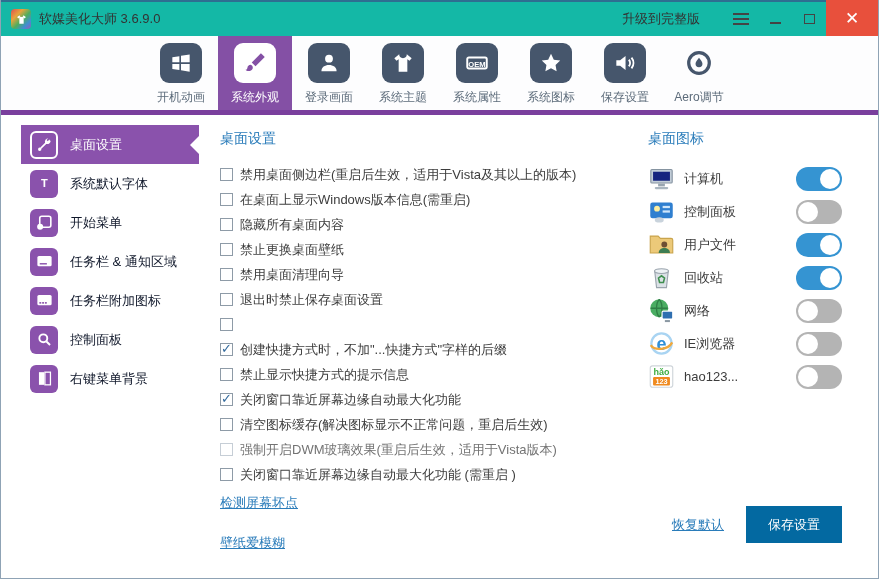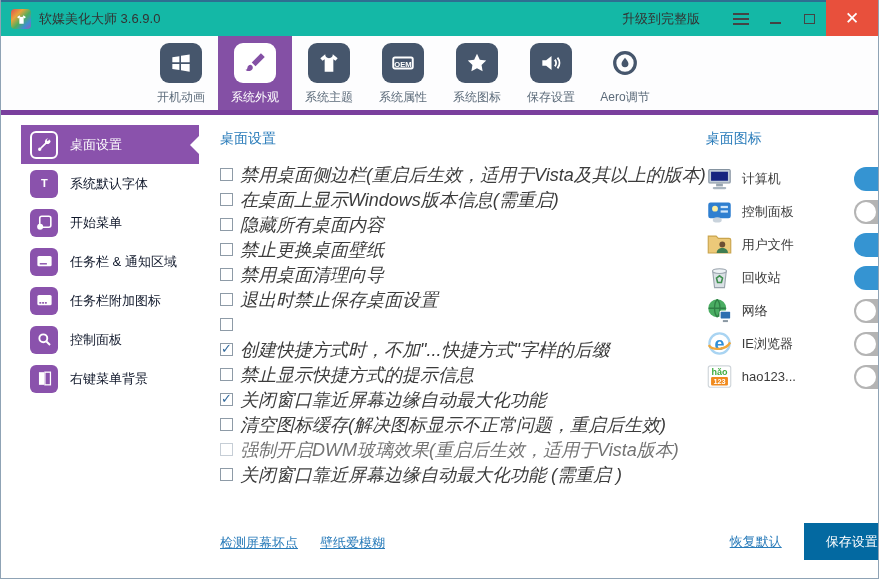--- a/index.html
+++ b/index.html
@@ -47,37 +47,37 @@
   .sb-item.active .sb-icon { background:transparent; border:2px solid #fff; }
   .sb-item.active::after { content:""; position:absolute; right:0; top:50%; transform:translateY(-50%);
     border-top:9px solid transparent; border-bottom:9px solid transparent; border-right:9px solid #fff; }
 
   
   .main-panel { flex:1; display:flex; flex-direction:column; padding:15px 0 0 1px; }
   .panel-heading { font-size:14px; color:#2a7cba; margin-bottom:14px; }
   .cb-row { display:flex; align-items:center; height:25px; gap:7px; cursor:pointer; }
   .cb { width:13px; height:13px; background:#fff; border:1px solid #8e9ba7; flex:0 0 13px; position:relative; }
   .cb-row.checked .cb::after { content:"✓"; position:absolute; left:0px; top:-3px; font-size:13px; font-weight:bold; color:#31699c; }
-  .cb-label { font-size:18px; color:#3c3c3c; white-space:nowrap;font-style:italic; }
+  .cb-label { font-size:13px; color:#3c3c3c; white-space:nowrap; }
   .cb-row.disabled .cb-label { color:#737373; }
   .cb-row.disabled .cb { border-color:#c6ced6; }
-  .main-links { margin-top:auto; padding-bottom:26px; display:flex; gap:22px; }
+  .main-links { margin-top:auto; padding-bottom:26px; display:flex; gap:22px;flex-direction:column; }
   .text-link { font-size:13px; color:#2a7cba; text-decoration:underline; cursor:pointer; white-space:nowrap; }
 
   
   .right-panel { width:230px; flex:0 0 230px; display:flex; flex-direction:column; padding:15px 36px 0 0; }
   .ic-row { display:flex; align-items:center; height:33px; gap:9px; }
   .ic-glyph { width:27px; height:27px; flex:0 0 27px; display:flex; align-items:center; justify-content:center; }
   .ic-glyph svg { width:27px; height:27px; }
   .ic-label { font-size:13px; color:#3c3c3c; white-space:nowrap; flex:1; }
   .toggle { width:46px; height:24px; border-radius:12px; background:#b4b4b4; position:relative; cursor:pointer; flex:0 0 46px; }
   .toggle .knob { position:absolute; top:2px; left:2px; width:20px; height:20px; border-radius:50%; background:#fff; }
   .toggle.on { background:#3594d2; }
   .toggle.on .knob { left:auto; right:2px; }
-  .panel-actions { margin-top:auto; padding-bottom:18px; display:flex; align-items:center; justify-content:flex-end; gap:22px; }
+  .panel-actions { margin-top:auto; padding-bottom:35px; display:flex; align-items:center; justify-content:flex-end; gap:22px; }
   .save-btn { width:96px; height:37px; background:#0369a1; color:#fff; border:none; font-size:13px; font-family:inherit; cursor:pointer; }
 </style>
 </head>
 <body>
 
 <div class="window">
 
   <div class="titlebar">
     <div class="app-logo">
       <svg viewBox="0 0 24 24" width="13" height="13">
@@ -116,20 +116,29 @@
         <svg viewBox="0 0 24 24" fill="currentColor">
             <path d="M17.5 3l3.5 3.5-8.5 8.5-3.5-3.5z"></path>
             <path d="M8 13.5c-1.8.2-2.8 1.2-3 2.8-.1 1-.8 1.8-1.8 2 1.3 1.8 5.6 1.6 6.6-1 .5-1.4.2-3.2-1.8-3.8z"></path>
           </svg>
       </div>
       <span class="nav-label">系统外观</span>
     </div>
     <div class="nav-item">
       <div class="icon-box">
         <svg viewBox="0 0 24 24" fill="currentColor">
+            <circle cx="12" cy="8" r="3.6"></circle>
+            <path d="M5 19.5c0-3.6 3.1-5.6 7-5.6s7 2 7 5.6z"></path>
+          </svg>
+      </div>
+      <span class="nav-label">登录画面</span>
+    </div>
+    <div class="nav-item">
+      <div class="icon-box">
+        <svg viewBox="0 0 24 24" fill="currentColor">
             <path d="M8.5 4L4 7.5l2 2.5 2-1.5V20h8V8.5l2 1.5 2-2.5L15.5 4a3.5 3.5 0 0 1-7 0z"></path>
           </svg>
       </div>
       <span class="nav-label">系统主题</span>
     </div>
     <div class="nav-item">
       <div class="icon-box">
         <svg viewBox="0 0 24 24">
             <rect x="3" y="7" width="18" height="10" rx="1.5" fill="none" stroke="currentColor" stroke-width="1.8"></rect>
             <text x="12" y="15.5" text-anchor="middle" font-size="7" font-weight="bold" fill="currentColor">OEM</text>

